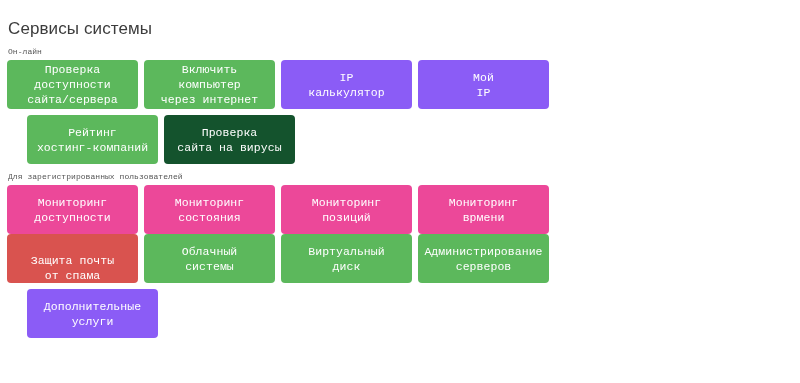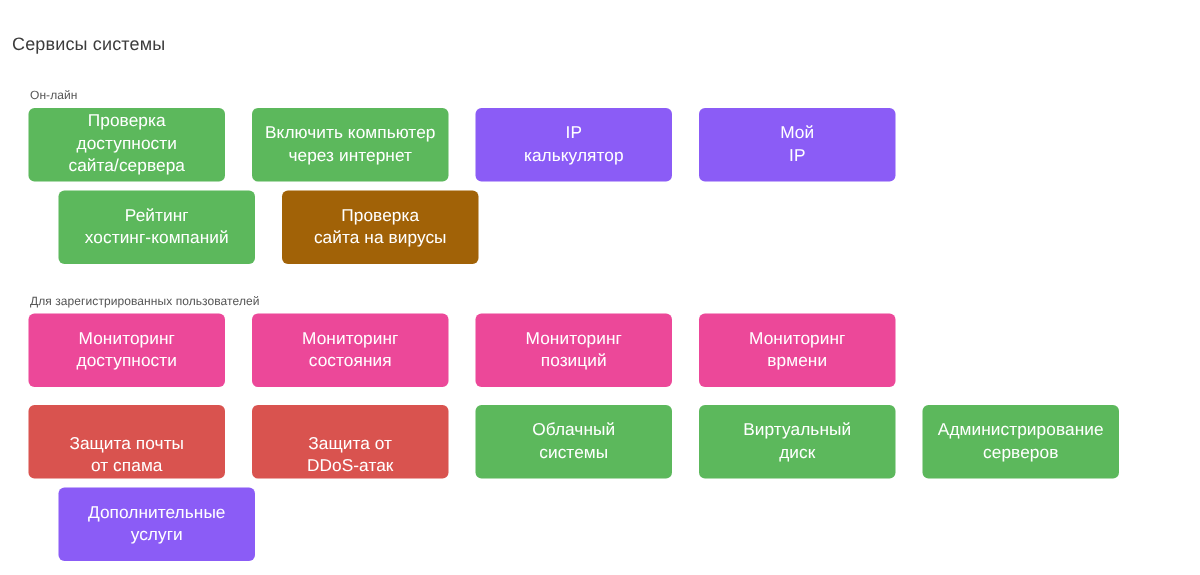--- a/index.html
+++ b/index.html
@@ -16,43 +16,44 @@
     -webkit-font-smoothing: antialiased;
   }
   .page {
     position: relative;
     width: 800px;
     height: 383px;
     box-sizing: border-box;
     padding: 0 0 0 7px;
   }
   .page-title {
-    font-size: 12px;
+    font-size: 17px;
     font-weight: 400;
     color: #3c3c3c;
     margin: 0;
     padding: 19px 0 0 1px;
     line-height: 20px;
     letter-spacing: 0.1px;
   }
   .section {
-    margin: 12px;
+    margin: 0;
+    font-family: Liberation Mono, monospace;
   }
   .section-label {
     font-size: 8px;
     line-height: 10px;
     color: #555555;
     padding: 8px 0 3px 1px;
     letter-spacing: 0.05px;
     white-space: nowrap;
   }
   .tile-row {
     display: flex;
     flex-wrap: wrap;
-    gap: 18px;
+    gap: 6px;
     align-content: flex-start;
   }
   .tile {
     width: 131px;
     height: 49px;
     border-radius: 4px;
     display: flex;
     align-items: center;
     justify-content: center;
     text-align: center;
@@ -62,21 +63,21 @@
     padding: 0 5px;
     box-sizing: border-box;
     cursor: pointer;
     user-select: none;
     letter-spacing: 0.05px;
   }
   .tile span {
     display: block;
   }
   .tile-green  { background: #5cb85c; }
-  .tile-orange { background: #a16207; text-align: center; }
+  .tile-orange { background: #14532d; text-align: center; }
   .tile-cyan   { background: #8b5cf6; }
   .tile-blue   { background: #ec4899; }
   .tile-red    { background: #d9534f; align-items: flex-end; }
 
   .row-gap-sm { margin-top: 6px; padding-left: 20px; }
 </style>
 </head>
 <body>
 
 <div class="page">
@@ -155,26 +156,20 @@
         </div>
       </div>
       <div class="section">
         <div class="tile-row">
           <div class="tile tile-red">
             <div>
               <span>Защита почты</span>
               <span>от спама</span>
             </div>
           </div>
-          <div class="tile tile-red">
-            <div>
-              <span>Защита от</span>
-              <span>DDoS-атак</span>
-            </div>
-          </div>
           <div class="tile tile-green">
             <div>
               <span>Облачный</span>
               <span>системы</span>
             </div>
           </div>
           <div class="tile tile-green">
             <div>
               <span>Виртуальный</span>
               <span>диск</span>

